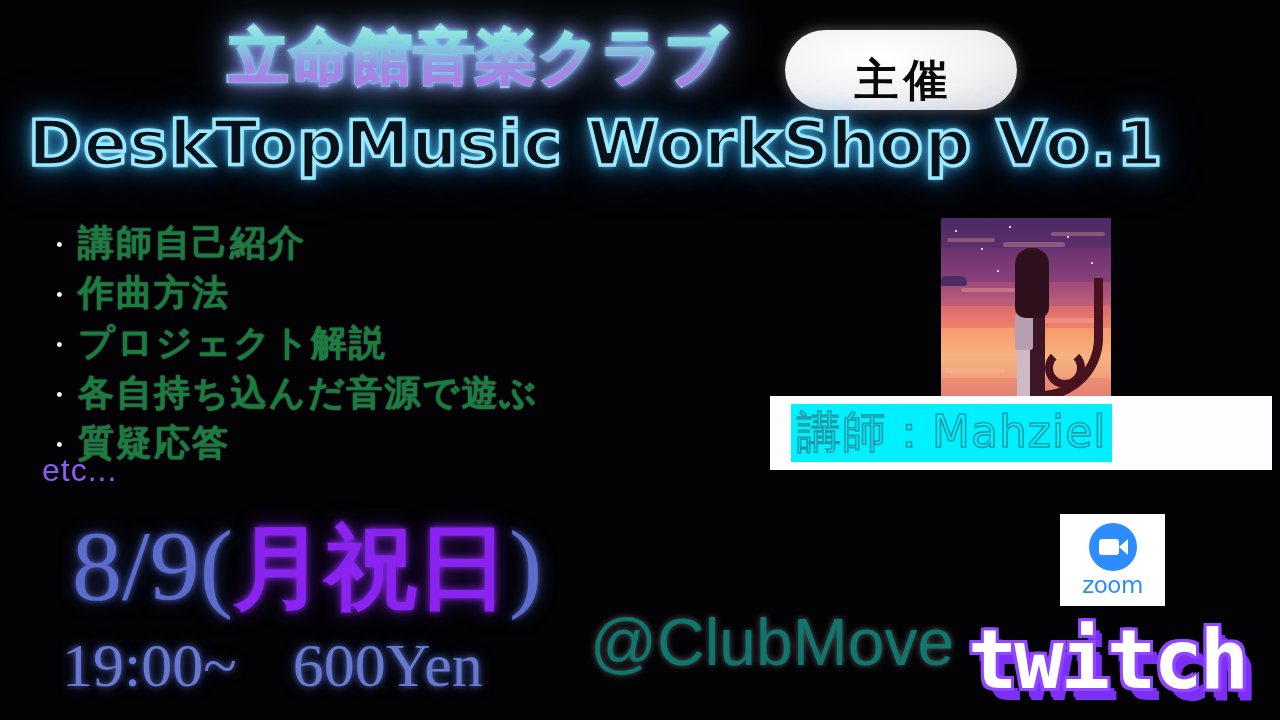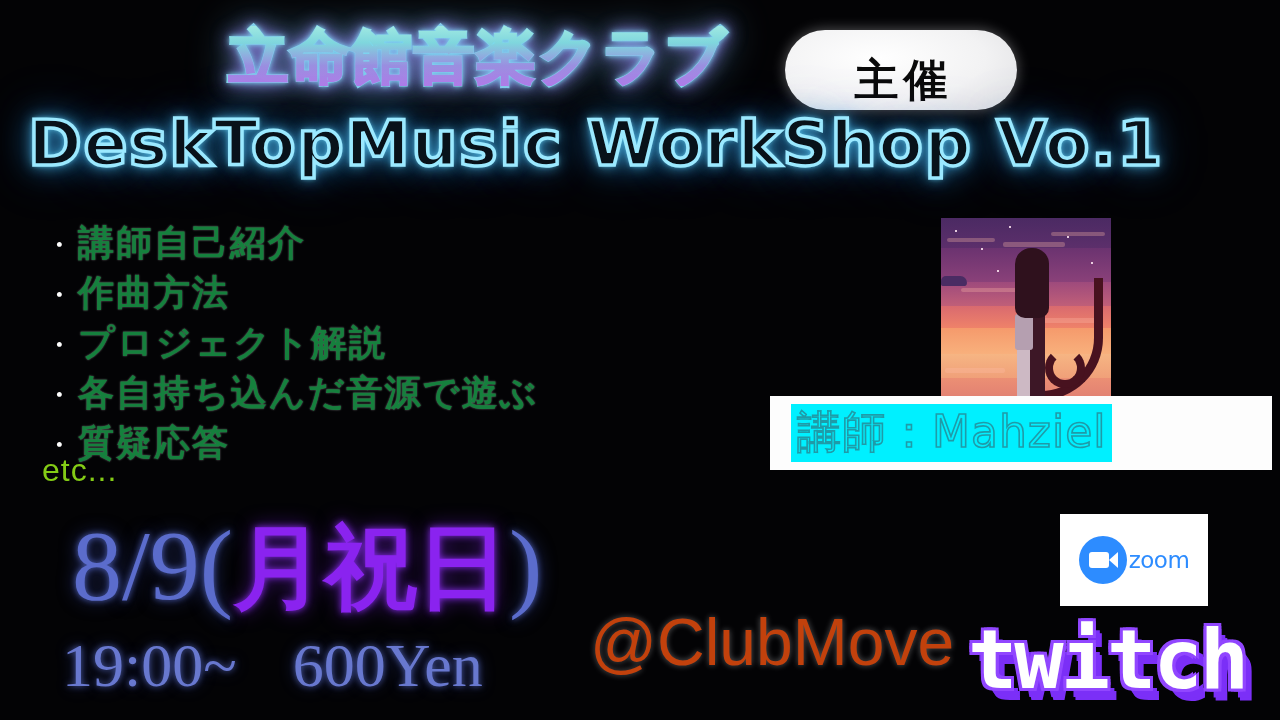--- a/index.html
+++ b/index.html
@@ -131,21 +131,21 @@
     color:#15803d;
     letter-spacing:2px;
     line-height:50px;
     text-shadow:0 0 2px rgba(255,255,255,.45);
   }
   #agenda-etc {
     position:absolute;
     left:42px; top:452px;
     font-family:"Liberation Sans", sans-serif;
     font-size:32px;
-    color:#84cc16;
+    color:#8b5cf6;
     letter-spacing:1px;
   }
 
   
   #artwork {
     position:absolute;
     left:941px; top:218px;
     width:170px; height:182px;
     overflow:hidden;
     background:#2b1b3a;
@@ -291,34 +291,34 @@
   }
   #time-gap { display:inline-block; width:56px; }
 
   
   #handle {
     position:absolute;
     left:590px; top:604px;
     font-family:"Liberation Sans", sans-serif;
     font-size:66px;
     font-weight:300;
-    color:#c2410c;
+    color:#0f766e;
     letter-spacing:0px;
     white-space:nowrap;
     text-shadow:0 0 6px rgba(255,255,255,.35);
   }
 
   
   #zoom-logo {
     position:absolute;
     left:1060px; top:514px;
-    width:148px; height:92px;
+    width:105px; height:92px;
     background:#ffffff;
     display:flex;
-    flex-direction:row;
+    flex-direction:column;
     align-items:center;
     justify-content:center;
     gap:2px;
   }
   #zoom-mark {
     width:48px; height:48px;
     border-radius:50%;
     background:#2d8cff;
     position:relative;
   }

